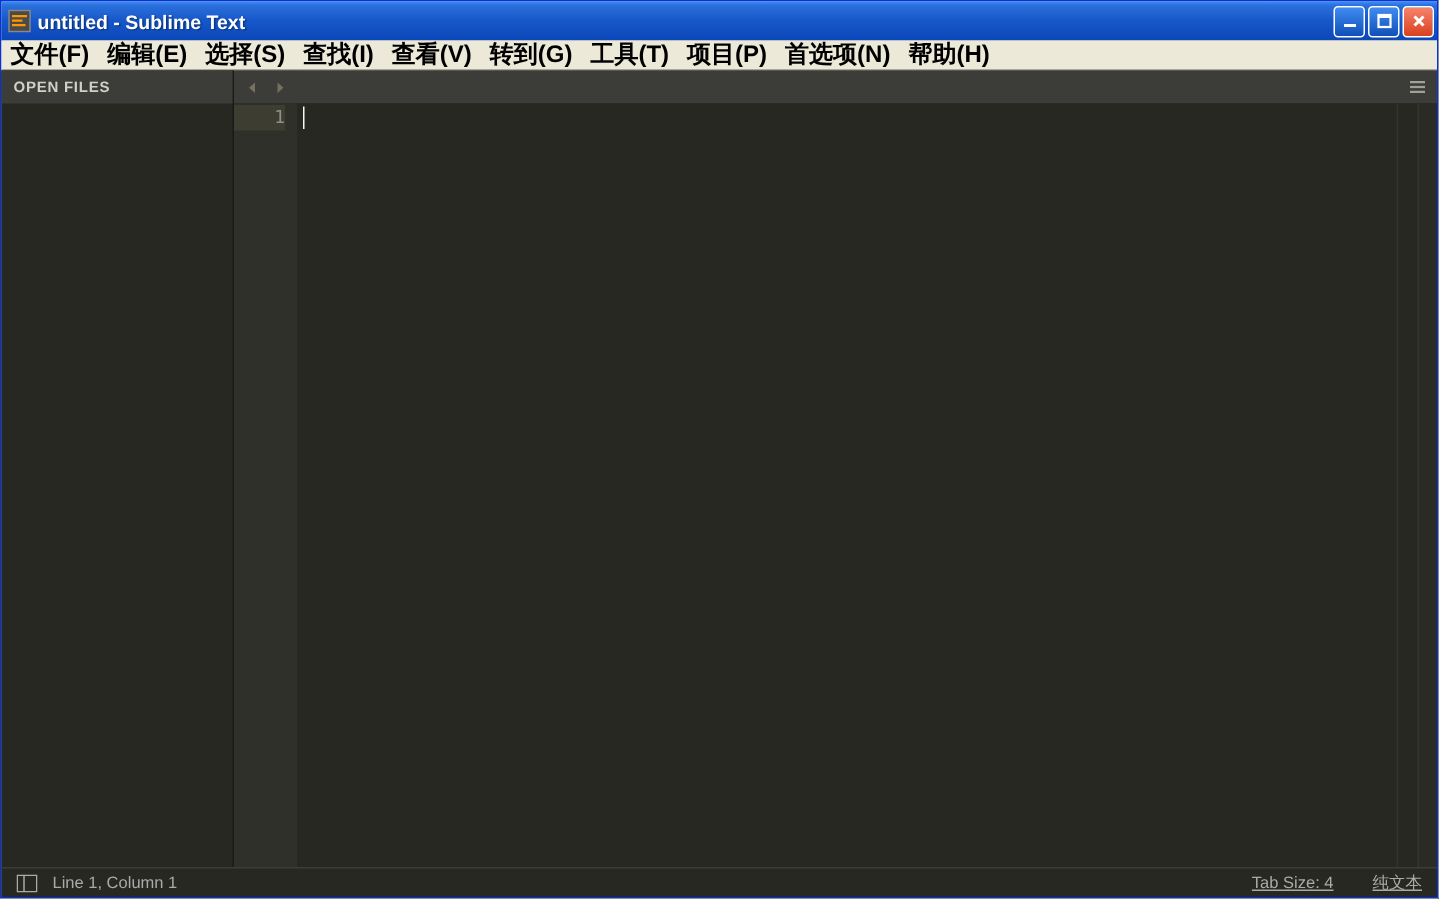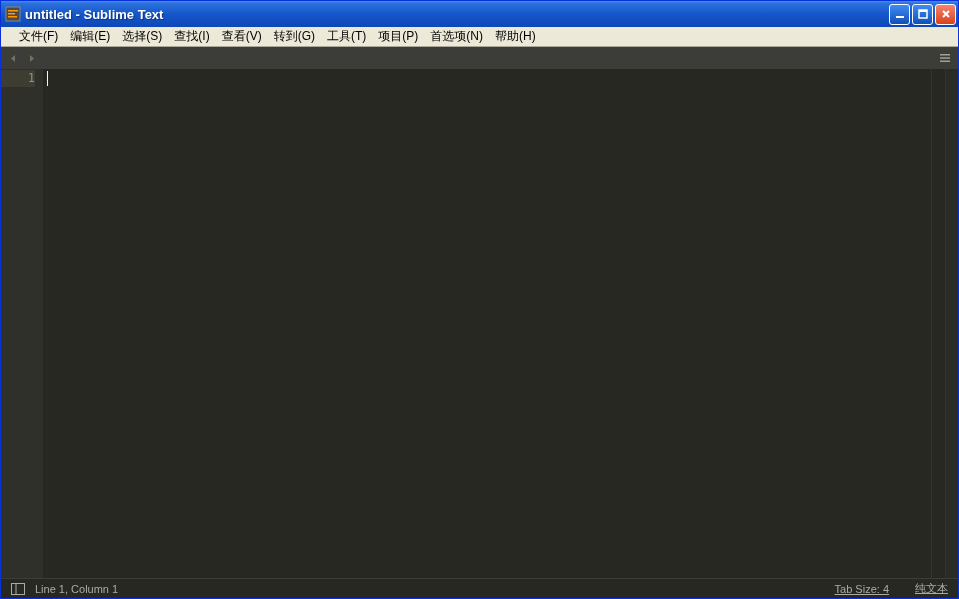--- a/index.html
+++ b/index.html
@@ -11,21 +11,21 @@
   .titlebar-icon { width: 16px; height: 16px; margin-right: 4px; display: inline-flex; align-items: center; justify-content: center; }
   .titlebar-icon svg { width: 16px; height: 16px; }
   .titlebar-text { flex: 1; font-family: "SimSun", Tahoma, sans-serif; font-size: 13px; text-shadow: 1px 1px 1px rgba(0,0,0,0.4); }
   .win-controls { display: flex; gap: 2px; }
   .win-btn { width: 21px; height: 21px; border-radius: 3px; border: 1px solid #fff; display: flex; align-items: center; justify-content: center; cursor: pointer; }
   .win-btn.minimize, .win-btn.maximize { background: linear-gradient(to bottom, #3f8cf3, #1050b8); }
   .win-btn.close { background: linear-gradient(to bottom, #f5846e, #d9411e); }
   .win-btn svg { width: 12px; height: 12px; }
   
   
-  .menubar { height: 20px; background: #ece9d8; border-bottom: 1px solid #aca899; display: flex; align-items: center; padding: 0 12px; font-family: "SimSun", sans-serif; font-size: 12px; }
+  .menubar { height: 20px; background: #ece9d8; border-bottom: 1px solid #aca899; display: flex; align-items: center; padding: 0 0; font-family: "SimSun", sans-serif; font-size: 16px; font-weight: bold; }
   .menu-item { padding: 2px 6px; cursor: pointer; }
   
   
   .client { flex: 1; display: flex; flex-direction: column; background: #272822; color: #c8c8c8; }
   .main-area { flex: 1; display: flex; min-height: 0; }
   
   
   .sidebar { width: 155px; background: #272822; border-right: 1px solid #1a1a17; display: flex; flex-direction: column; }
   .sidebar-header { height: 22px; background: #3c3d38; padding: 0 8px; display: flex; align-items: center; font-size: 10px; font-weight: bold; letter-spacing: 0.5px; color: #d0d0c8; }
   
@@ -96,20 +96,23 @@
     <div class="menu-item">转到(G)</div>
     <div class="menu-item">工具(T)</div>
     <div class="menu-item">项目(P)</div>
     <div class="menu-item">首选项(N)</div>
     <div class="menu-item">帮助(H)</div>
   </div>
 
   <div class="client">
     <div class="main-area">
 
+      <div class="sidebar">
+        <div class="sidebar-header">OPEN FILES</div>
+      </div>
 
       <div class="editor-col">
         <div class="tabbar">
           <div class="tab-nav">
             <span class="tab-arrow">
               <svg viewBox="0 0 9 9">
                   <path d="M6 1 L2 4.5 L6 8 Z" fill="currentColor"></path>
                 </svg>
             </span>
             <span class="tab-arrow">

